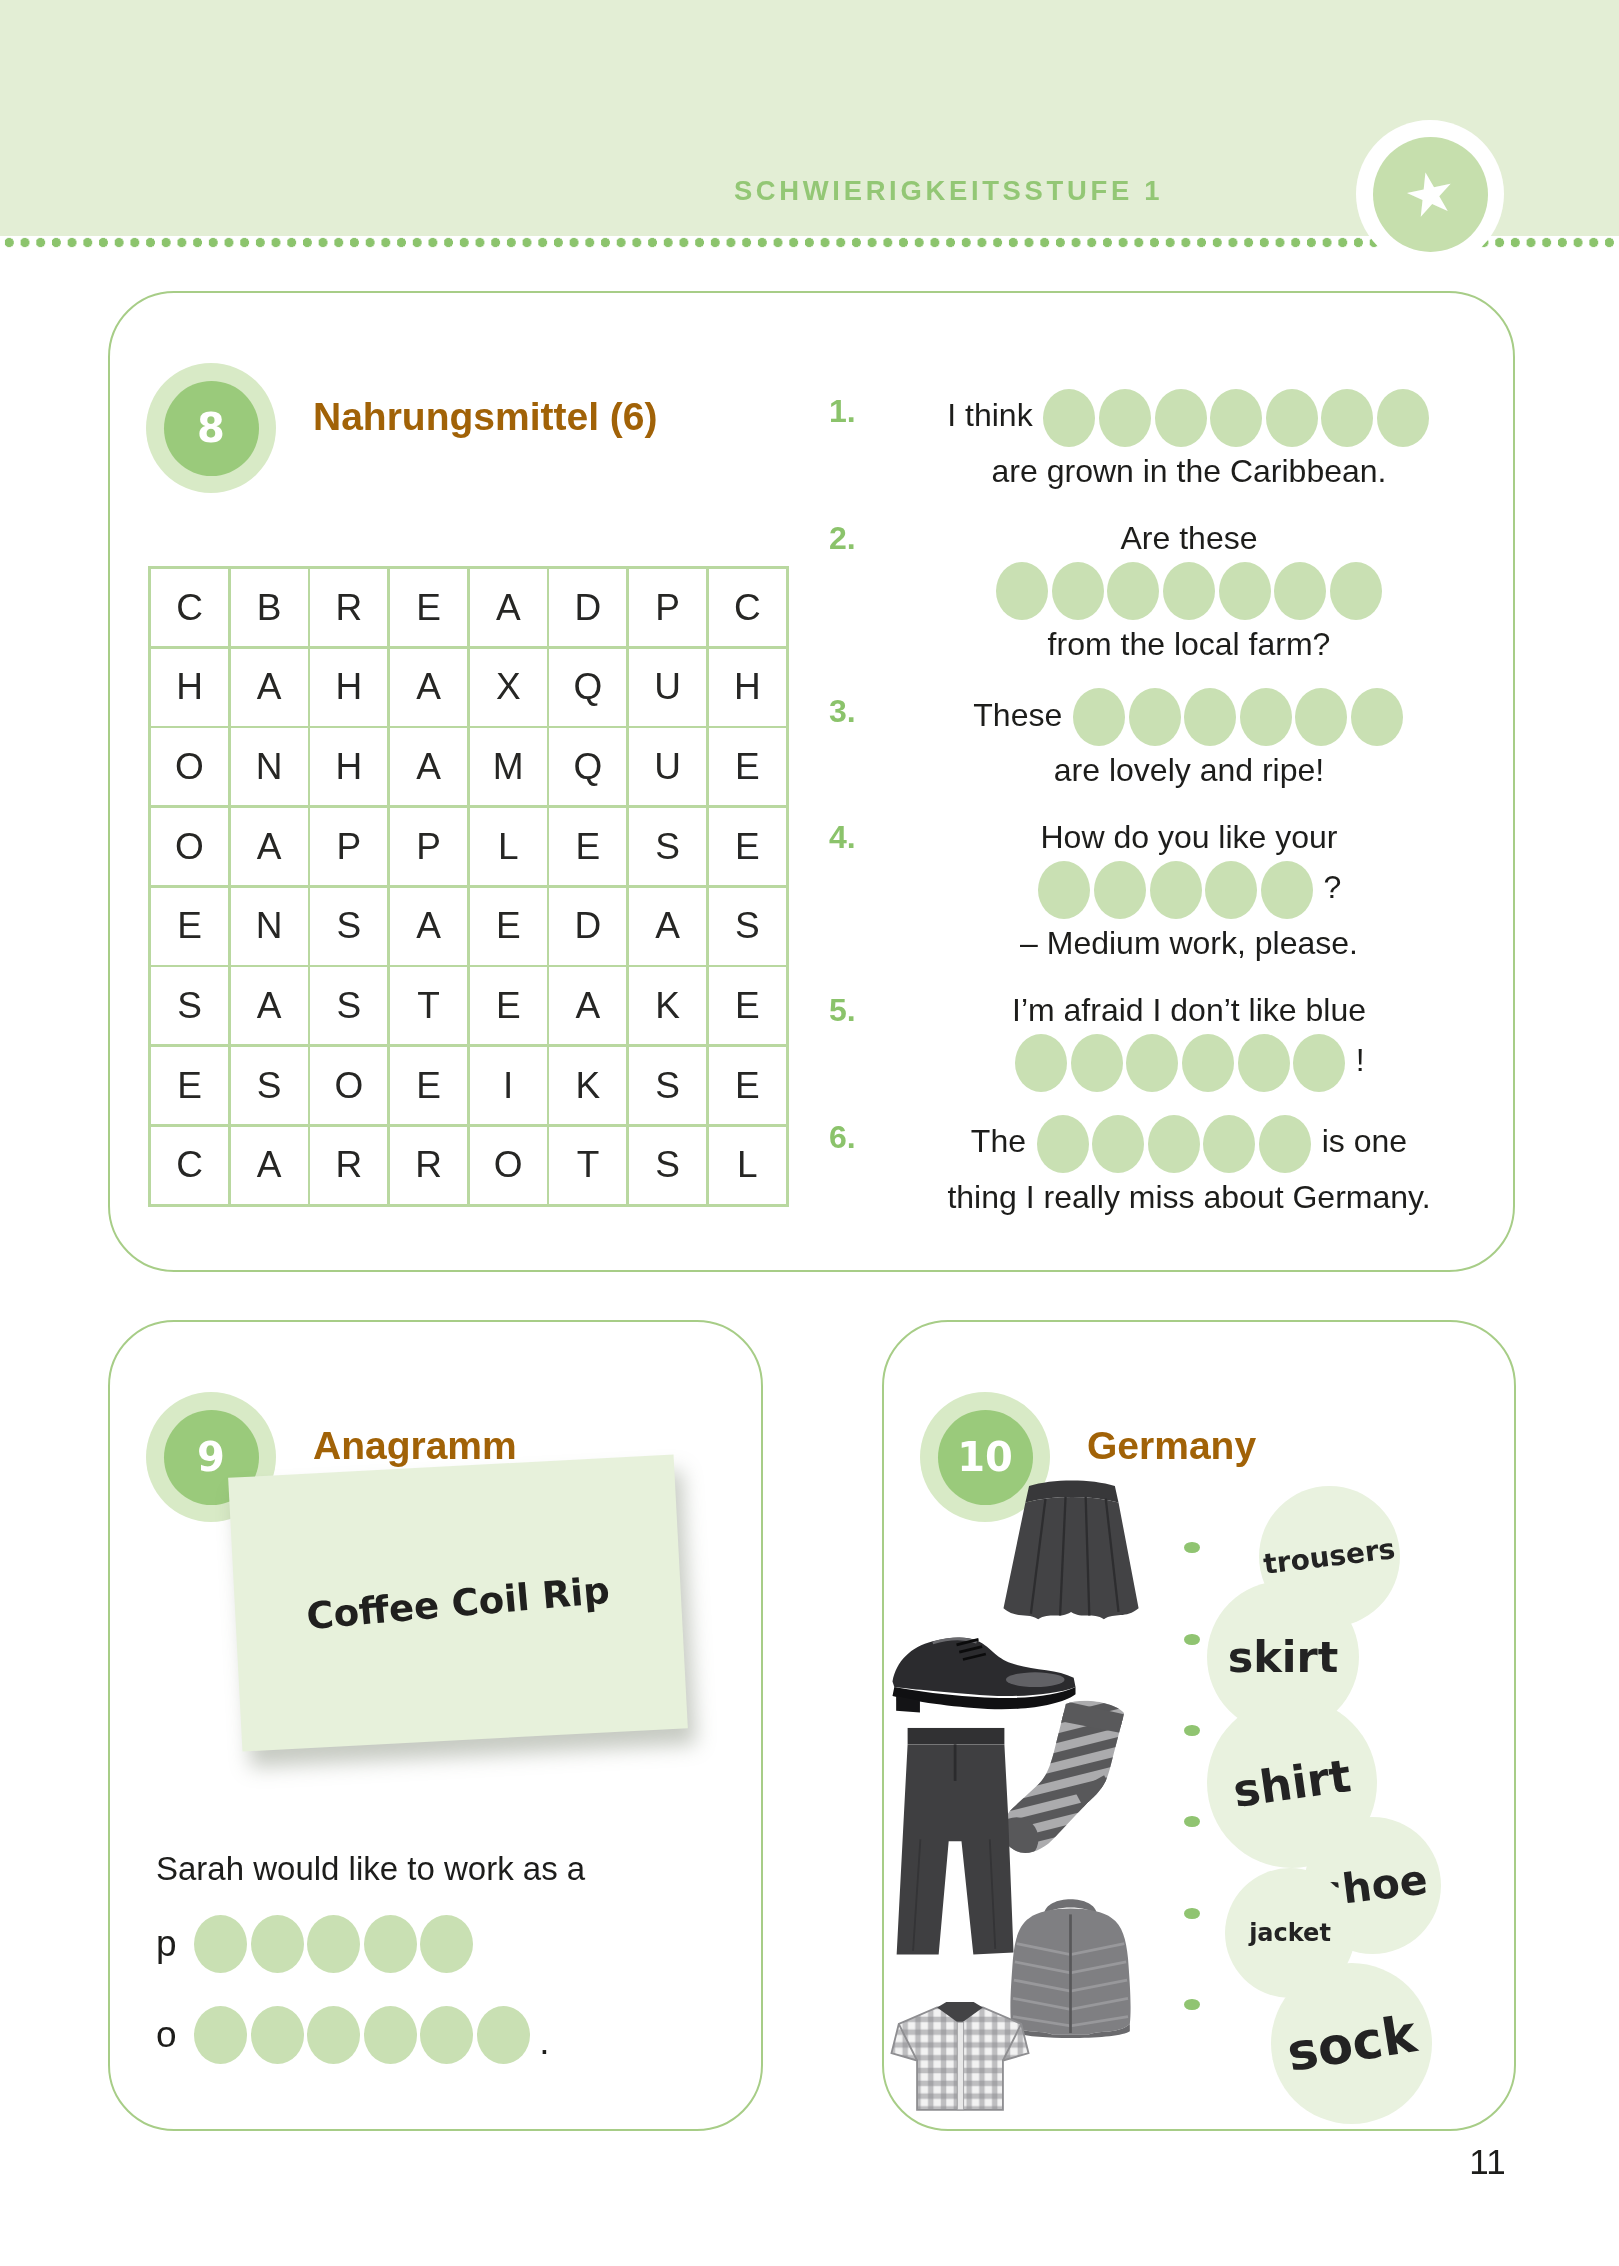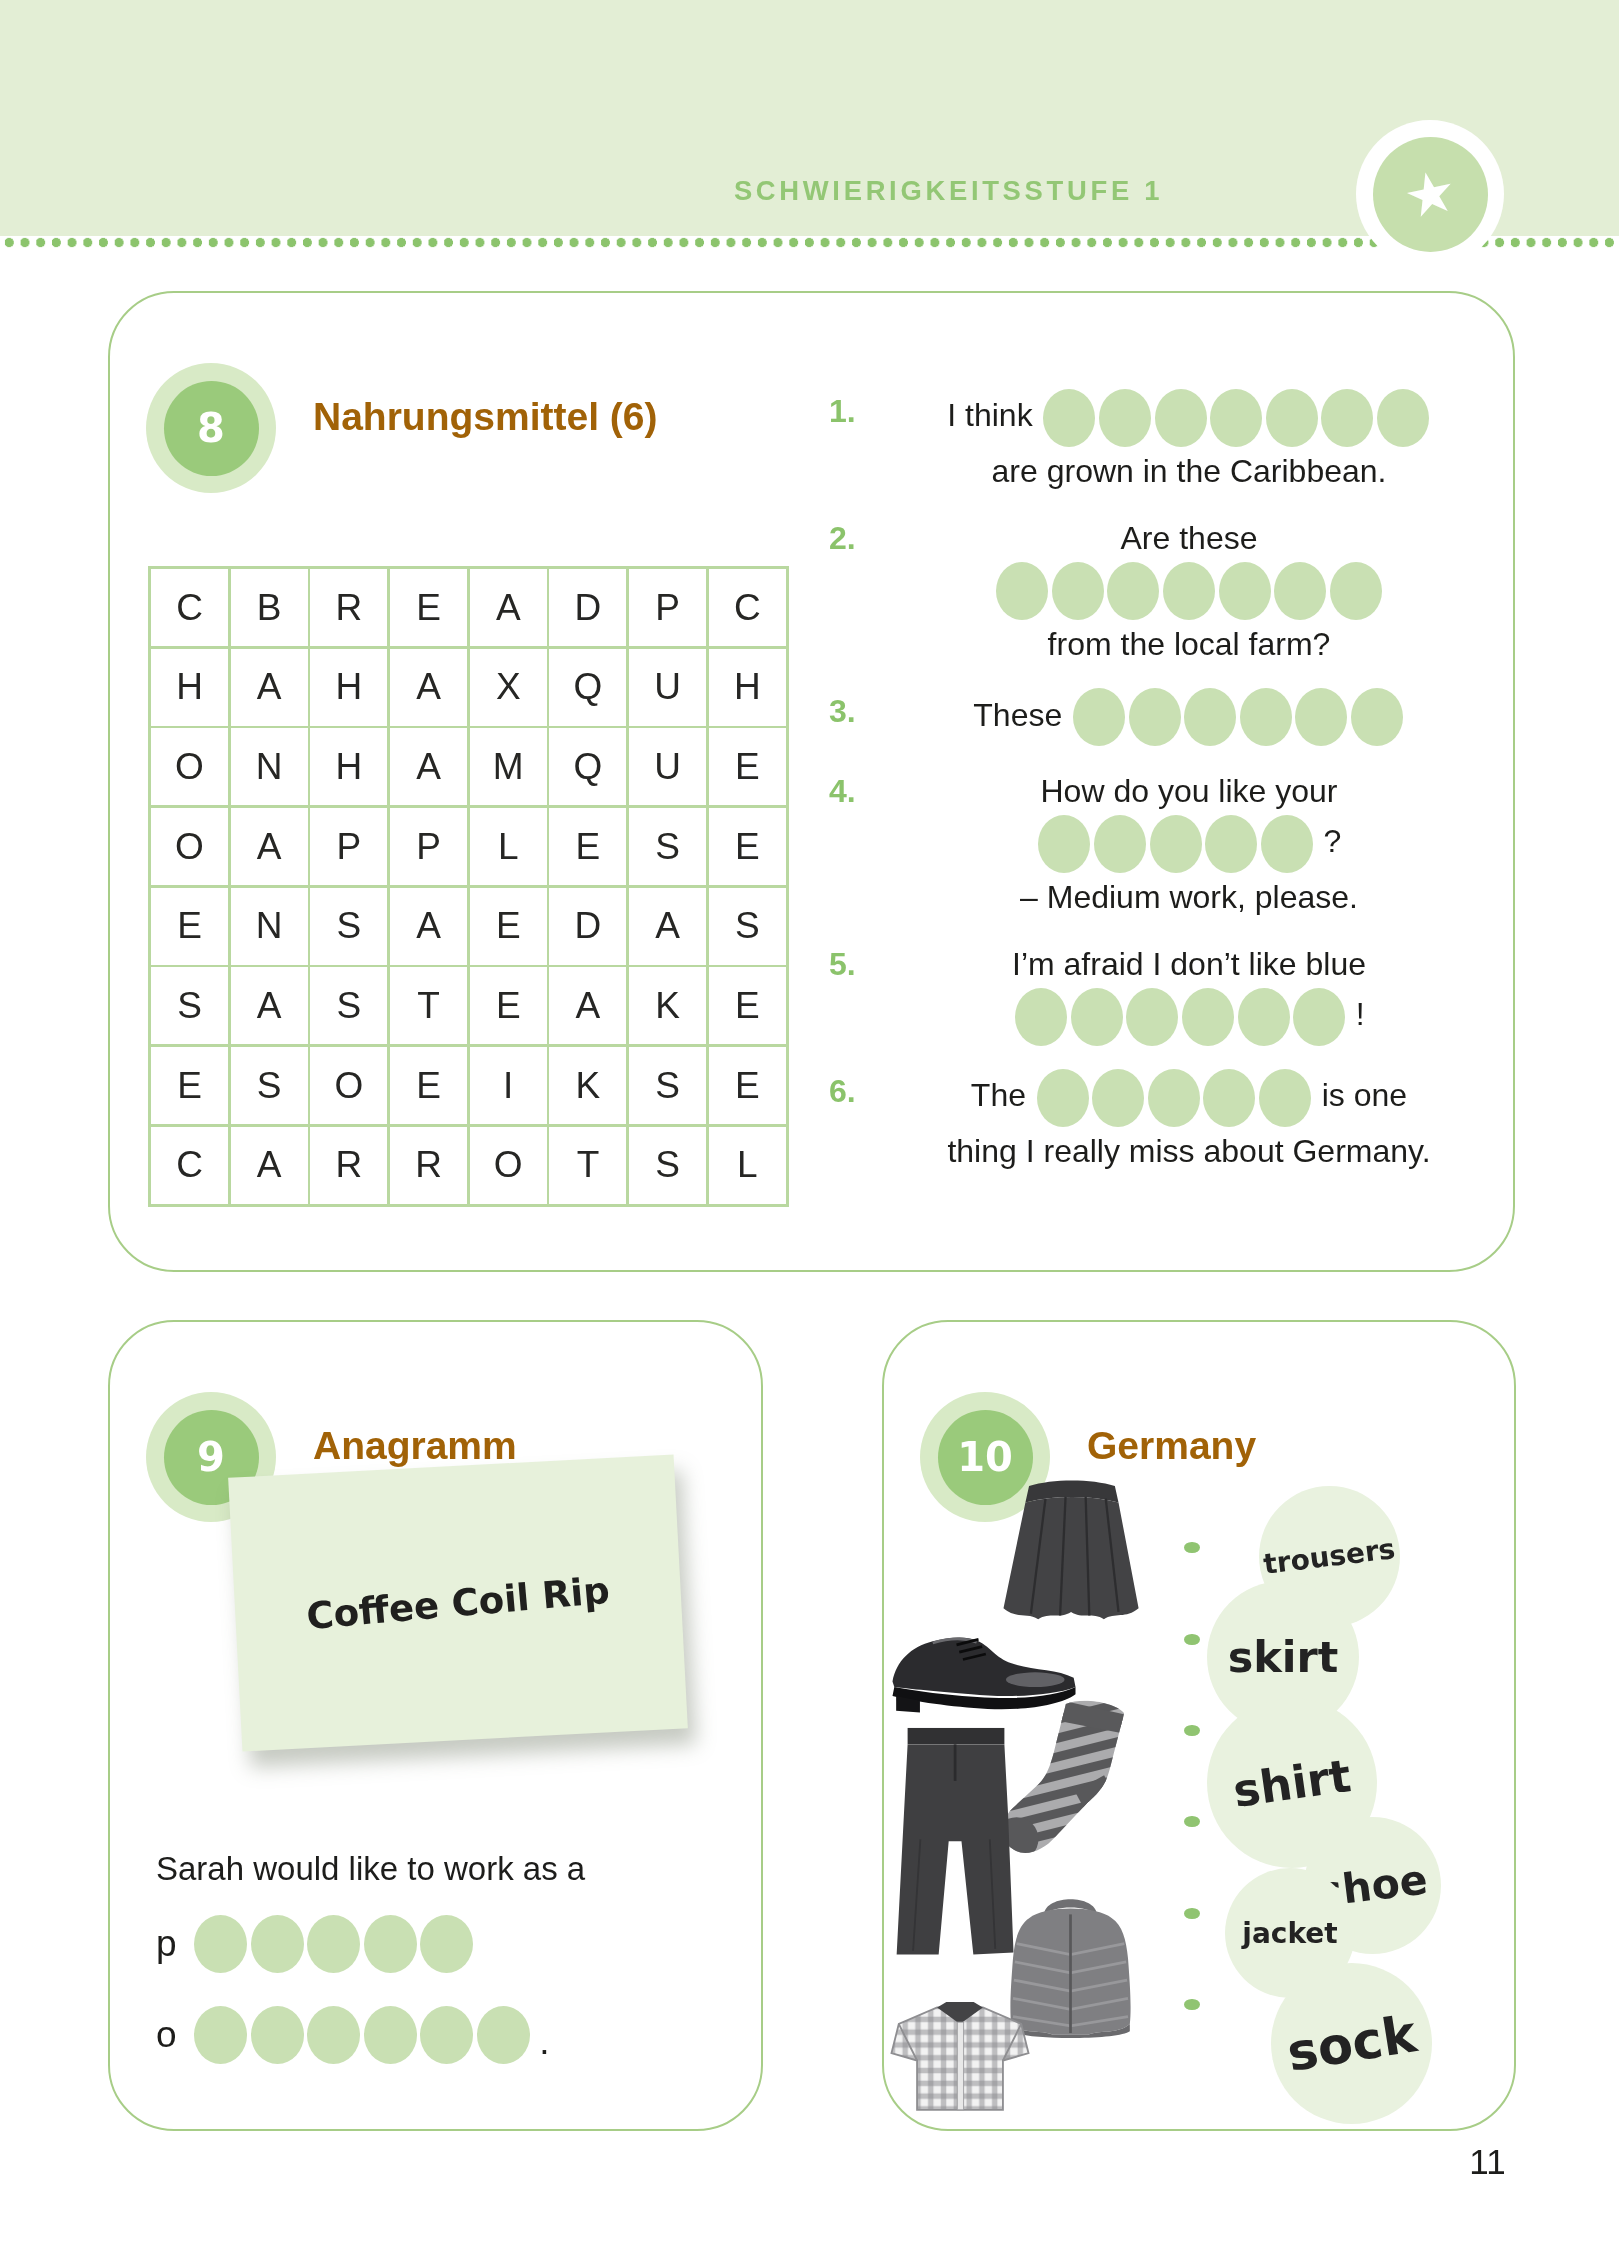--- a/index.html
+++ b/index.html
@@ -79,21 +79,21 @@
   #blob-trousers{left:375px;top:164px;width:141px;height:141px;}
   #blob-skirt{left:323px;top:259px;width:152px;height:152px;}
   #blob-shirt{left:323px;top:376px;width:170px;height:170px;}
   #blob-shoe{left:420px;top:495px;width:137px;height:137px;}
   #blob-jacket{left:341px;top:546px;width:130px;height:130px;}
   #blob-sock{left:387px;top:641px;width:161px;height:161px;}
   .wtrousers{font-size:28px;transform:rotate(-7deg);}
   .wskirt{font-size:43px;}
   .wshirt{font-size:45px;transform:rotate(-8deg);}
   .wshoe{font-size:41px;transform:rotate(-7deg);}
-  .wjacket{font-size:28px;}
+  .wjacket{font-size:24px;}
   .wsock{font-size:51px;transform:rotate(-9deg);}
 
   .pagenum{position:absolute;left:1451px;top:2142px;width:73px;text-align:center;
         font-size:35px;font-weight:300;color:#1d1d1b;}
 </style>
 </head>
 <body>
 
 <div class="page">
 
@@ -190,20 +190,21 @@
           <div class="sbody">
             <div class="sline"><span>Are these</span></div>
             <div class="sline"><span class="circle"></span><span class="circle"></span><span class="circle"></span><span class="circle"></span><span class="circle"></span><span class="circle"></span><span class="circle"></span></div>
             <div class="sline"><span>from the local farm?</span></div>
           </div>
         </div>
         <div class="sentence">
           <div class="snum">3.</div>
           <div class="sbody">
             <div class="sline"><span>These </span><span class="circle"></span><span class="circle"></span><span class="circle"></span><span class="circle"></span><span class="circle"></span><span class="circle"></span></div>
+            <div class="sline"><span>are lovely and ripe!</span></div>
           </div>
         </div>
         <div class="sentence">
           <div class="snum">4.</div>
           <div class="sbody">
             <div class="sline"><span>How do you like your</span></div>
             <div class="sline"><span class="circle"></span><span class="circle"></span><span class="circle"></span><span class="circle"></span><span class="circle"></span><span> ?</span></div>
             <div class="sline"><span>– Medium work, please.</span></div>
           </div>
         </div>

